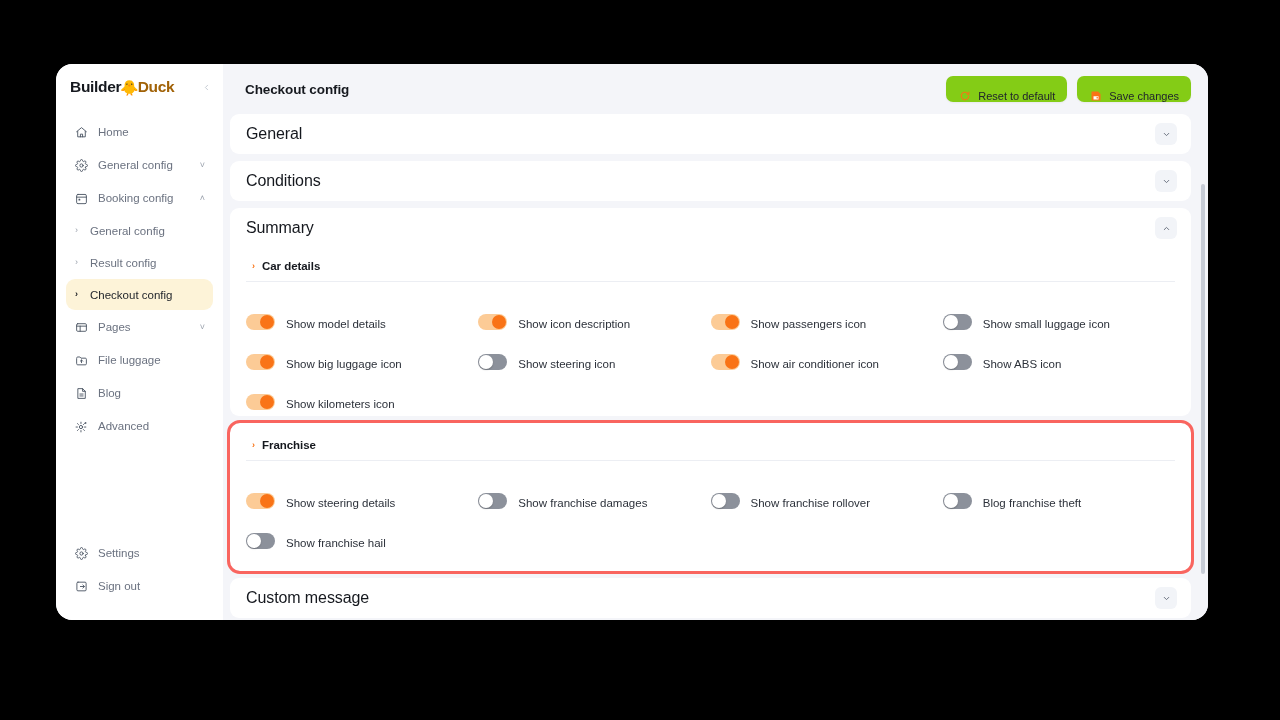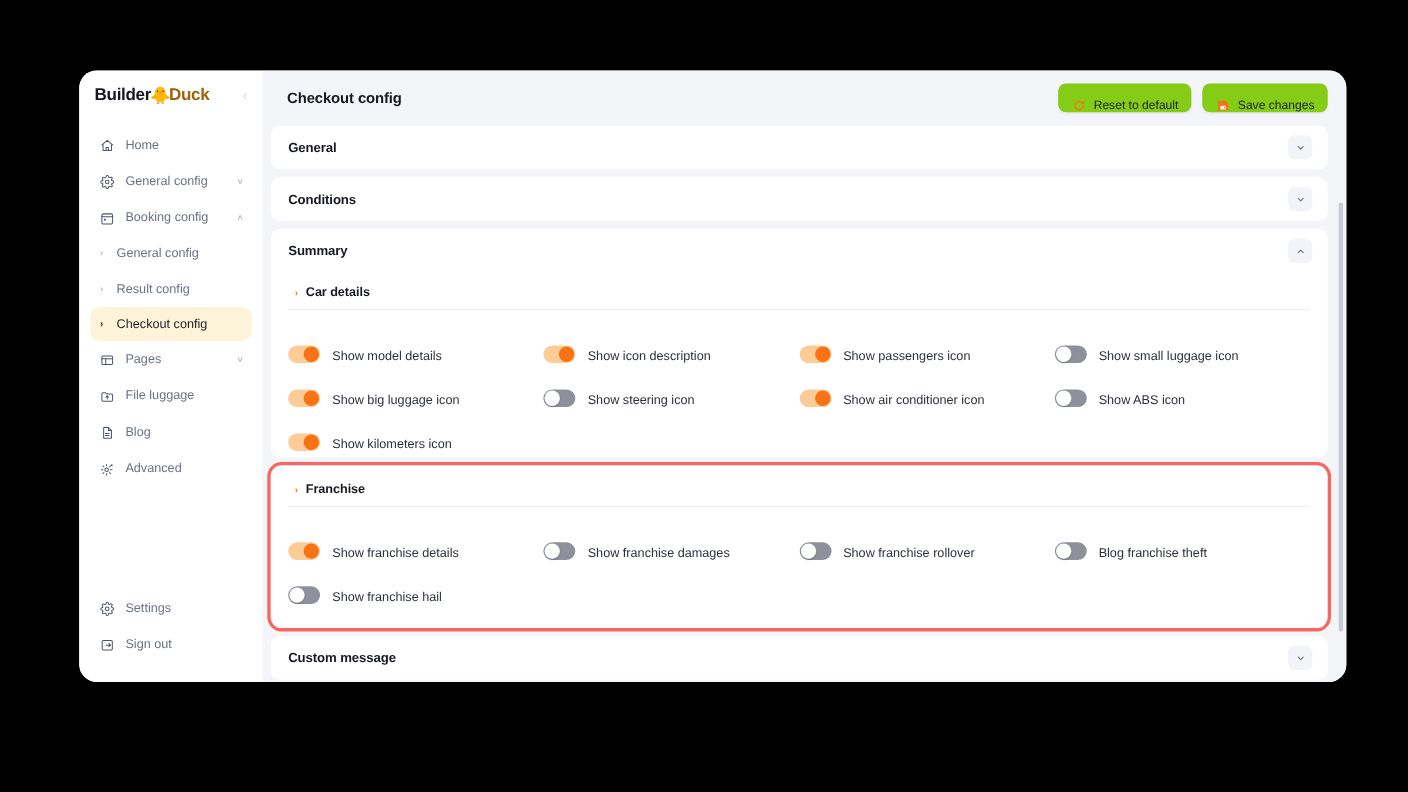--- a/index.html
+++ b/index.html
@@ -6,21 +6,21 @@
   html, body {
     width: 1280px; height: 720px;
     background: #000000;
     font-family: "Liberation Sans", sans-serif;
     overflow: hidden;
   }
 
   
   .app-window {
     position: absolute;
-    left: 72px; top: 64px;
+    left: 56px; top: 64px;
     width: 1152px; height: 556px;
     background: #f4f5f9;
     border-radius: 16px;
     overflow: hidden;
     display: flex;
   }
 
   
   .sidebar {
     width: 167px;
@@ -189,22 +189,22 @@
     border-radius: 9px;
   }
   .panel-head {
     height: 40px;
     display: flex;
     align-items: center;
     padding: 0 14px 0 16px;
     cursor: pointer;
   }
   .panel-title {
-    font-size: 12px;
-    font-weight: 700;
+    font-size: 16px;
+    font-weight: 400;
     color: #15181e;
     letter-spacing: -0.1px;
   }
   .panel-toggle {
     margin-left: auto;
     width: 22px; height: 22px;
     border-radius: 6px;
     background: #f2f4f8;
     display: flex; align-items: center; justify-content: center;
     color: #6b7280;
@@ -572,21 +572,21 @@
             <div class="subsection">
               <div class="sub-head">
                 <span class="sub-caret">›</span>
                 <span class="sub-title">Franchise</span>
               </div>
               <div class="toggle-grid">
                 <div class="toggle-cell">
                     <span class="switch on">
                       <span class="knob"></span>
                     </span>
-                    <span class="toggle-label">Show franchise details</span>
+                    <span class="toggle-label">Show steering details</span>
                   </div>
                 <div class="toggle-cell">
                     <span class="switch">
                       <span class="knob"></span>
                     </span>
                     <span class="toggle-label">Show franchise damages</span>
                   </div>
                 <div class="toggle-cell">
                     <span class="switch">
                       <span class="knob"></span>

